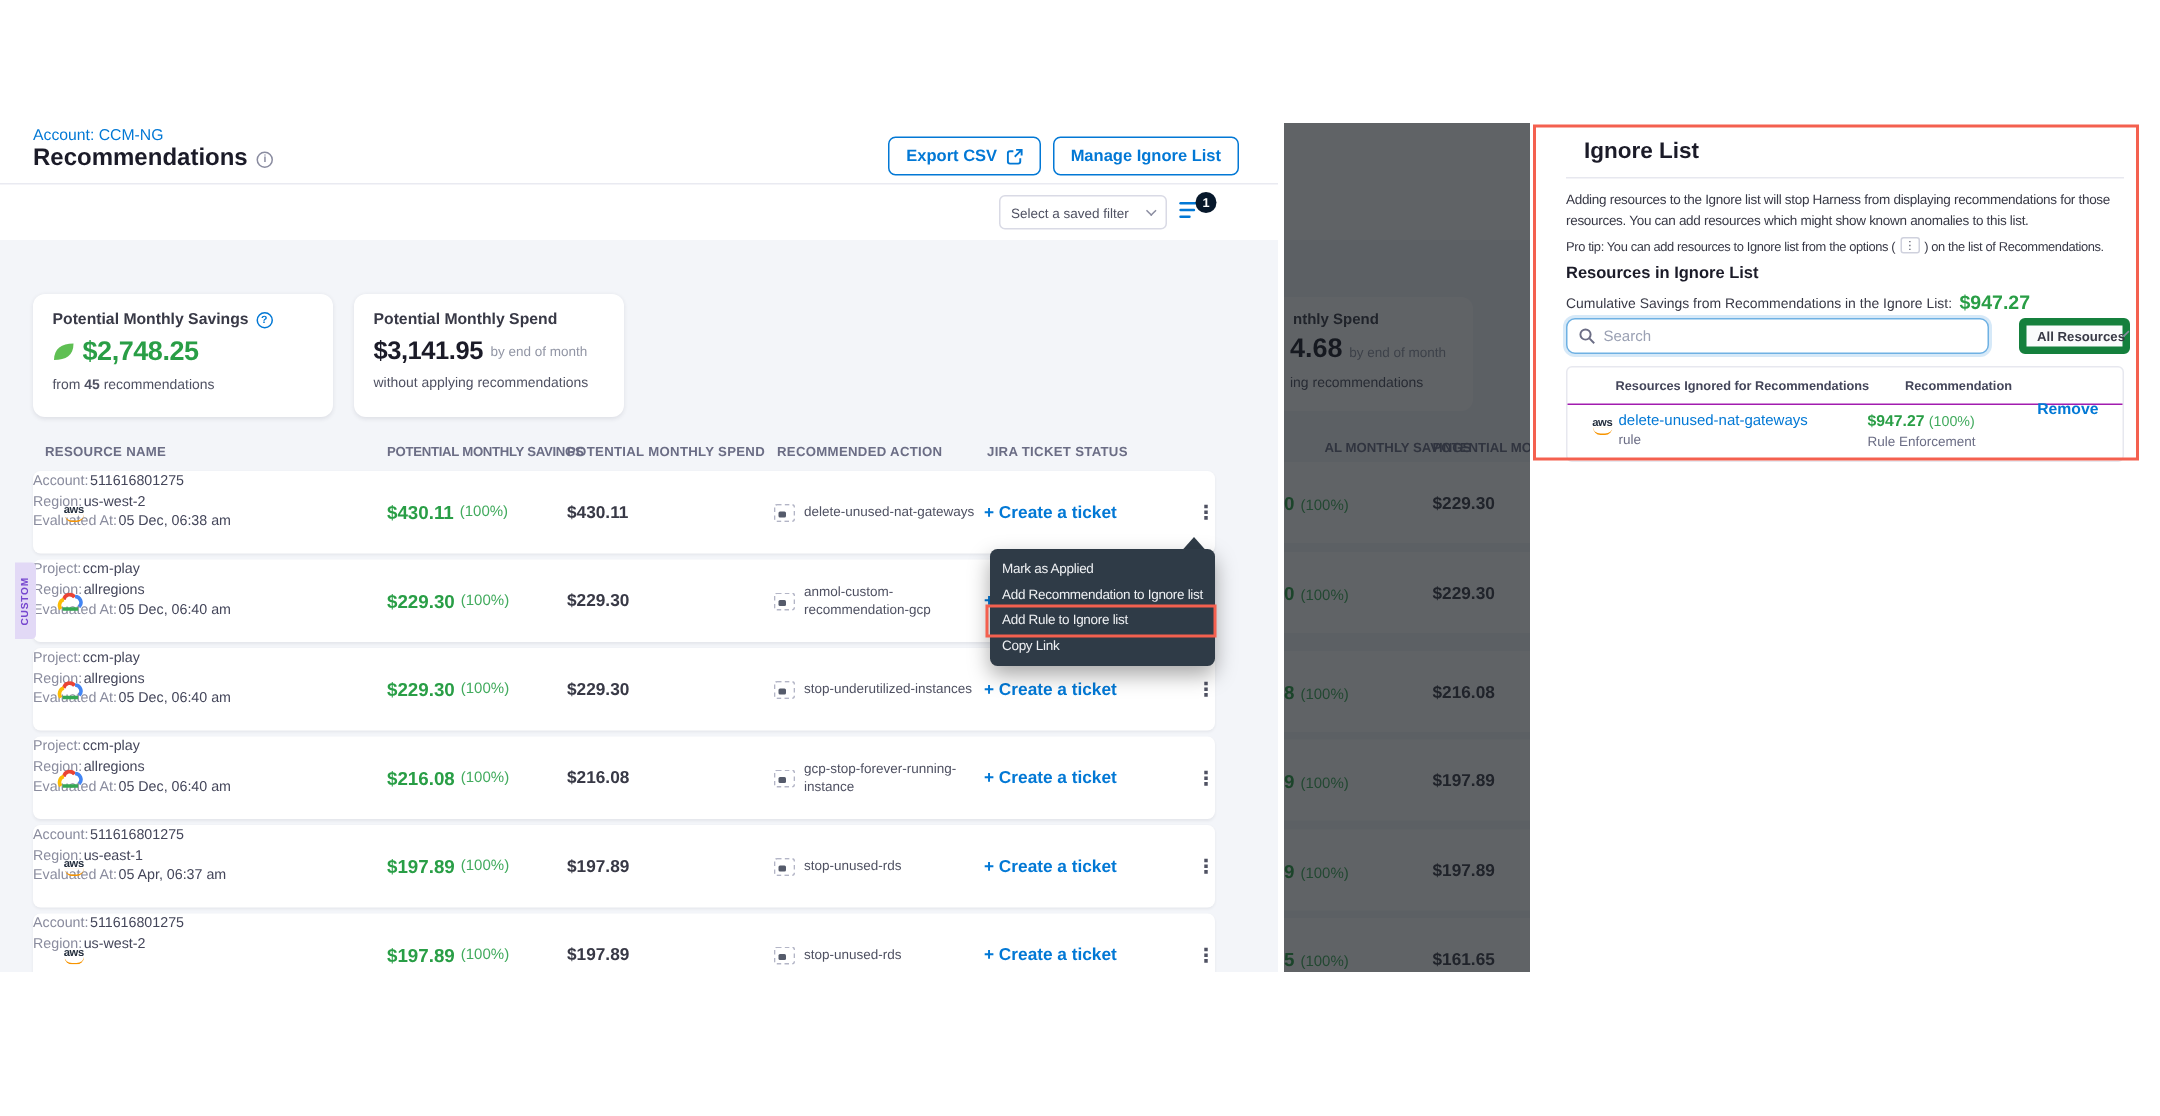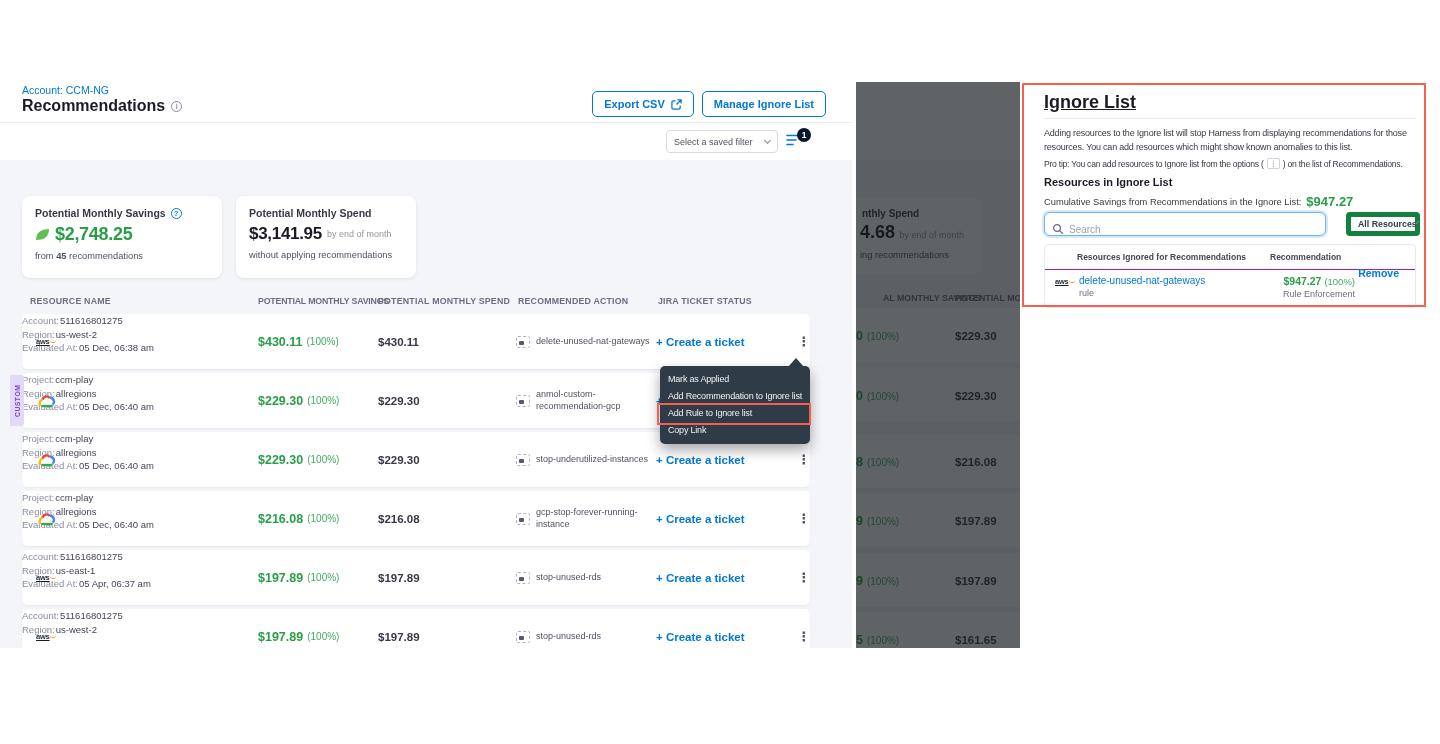--- a/index.html
+++ b/index.html
@@ -91,53 +91,53 @@
   .dim-h { position:absolute; font-size:8.8px; font-weight:bold; color:#6b6d85; white-space:nowrap; }
   .dim-row { position:absolute; left:-10px; width:300px; height:54px; background:#fff; border-radius:5px; }
   .dim-sav { position:absolute; left:10px; top:21px; display:flex; gap:4px; align-items:baseline; }
   .dim-sav .n { font-size:12.5px; font-weight:bold; color:#299e46; }
   .dim-sav .p { font-size:10px; color:#42ab5e; }
   .dim-spend { position:absolute; left:109px; top:22px; font-size:11.5px; font-weight:bold; color:#383946; }
   .dim-overlay { position:absolute; inset:0; background:rgba(21,25,30,.68); z-index:5; }
 
   
   .drawer { left:1020px; top:82px; width:420px; height:566px; background:#fff; }
-  .drawer-title { position:absolute; left:24px; top:10px; font-size:18px; font-weight:bold; color:#1b1b28;text-decoration:underline; }
+  .drawer-title { position:absolute; left:36px; top:10px; font-size:15px; font-weight:bold; color:#1b1b28; }
   .drawer-divider { position:absolute; left:24px; top:36px; width:372px; height:1px; background:#e7e8ef; }
   .drawer-desc { position:absolute; left:24px; top:44px; width:392px; font-size:9px; letter-spacing:-0.2px; line-height:14px; color:#383946; }
   .drawer-tip { position:absolute; left:24px; top:76px; font-size:8.6px; letter-spacing:-0.25px; color:#383946; white-space:nowrap; display:flex; align-items:center; }
   .tip-kebab { border:1px solid #cfd1dd; border-radius:2px; font-size:7.5px; padding:0 2px; margin:0 3px; color:#4f5162; line-height:9px; }
   .drawer-subhead { position:absolute; left:24px; top:94px; font-size:11px; font-weight:bold; color:#1b1b28; }
   .drawer-cum { position:absolute; left:24px; top:112px; font-size:9.3px; color:#383946; display:flex; align-items:center; gap:5px; white-space:nowrap; }
   .cum-value { font-size:13px; font-weight:bold; color:#299e46; }
   .search-box {
     position:absolute; left:24px; top:130px; width:282px; height:24px; background:#fff;
     border:1px solid #6fb1e3; border-radius:6px; box-shadow:0 0 0 2px rgba(2,120,213,.16);
-    display:flex; align-items:flex-end; padding:0 7px; gap:5px;
+    display:flex; align-items:center; padding:0 7px; gap:5px;
   }
   .search-box input { border:none; outline:none; flex:1; font-size:10px; font-family:inherit; color:#383946; background:transparent; }
   .search-box input::placeholder { color:#9aa0b3; }
   .res-select {
     position:absolute; left:326px; top:130px; width:74px; height:24px; background:#fafbfc;
     border:5px solid #15803d; border-radius:4px; display:flex; align-items:center;
     justify-content:space-between; padding:0 7px; font-size:8.8px; font-weight:bold; color:#383946; cursor:pointer; white-space:nowrap;
   }
   .ig-table { position:absolute; left:24px; top:162px; width:372px; height:64px; border:1px solid #e7e8ef; border-radius:4px; background:#fff; }
   .ig-thead { position:absolute; top:0; left:0; right:0; height:25px; border-bottom:1px solid #a21caf; }
   .ig-th { position:absolute; top:7px; font-size:8.5px; font-weight:bold; color:#44465a; white-space:nowrap; }
   .ig-name { font-size:10px; color:#0278d5; cursor:pointer; white-space:nowrap; }
   .ig-type { font-size:9px; color:#6b6d85; margin-top:2px; }
   .ig-sav-line { font-size:10.5px; font-weight:bold; color:#299e46; white-space:nowrap; }
   .ig-sav-line .p { font-size:9.5px; font-weight:normal; color:#42ab5e; }
   .ig-src { font-size:9px; color:#6b6d85; margin-top:2px; }
   .ig-remove { position:absolute; right:16px; top:22px; font-size:10.5px; font-weight:bold; color:#0278d5; cursor:pointer; }
   .annotation { border:2px solid #f4604f; z-index:70; pointer-events:none; }
 
   
-  .aws-icon { display:flex; flex-direction:row; align-items:flex-start; width:20px;text-decoration:underline; }
+  .aws-icon { display:flex; flex-direction:column; align-items:flex-end; width:20px; }
   .aws-word { font-size:7.5px; font-weight:bold; color:#252f3e; line-height:7px; letter-spacing:-0.2px; }
   .aws-smile { width:13px; height:5px; border-bottom:1.6px solid #f79400; border-radius:0 0 7px 7px; }
   .leaf-icon svg { display:block; }
 </style>
 </head>
 <body>
 
 <div class="abs breadcrumb">Account: CCM-NG</div>
 
 <div class="abs page-title-row">
@@ -522,21 +522,21 @@
     <div class="abs" style="left:10px; top:33px;">
         <span class="aws-icon">
           <span class="aws-word">aws</span>
           <span class="aws-smile"></span>
         </span>
       </div>
     <div class="abs" style="left:34px; top:30px;">
       <div class="ig-name">delete-unused-nat-gateways</div>
       <div class="ig-type">rule</div>
     </div>
-    <div class="abs" style="left:200px; top:30px; width:110px; text-align:right;">
+    <div class="abs" style="left:200px; top:30px; width:110px; text-align:left;">
       <div class="ig-sav-line"><span>$947.27</span> <span class="p">(100%)</span></div>
       <div class="ig-src">Rule Enforcement</div>
     </div>
     <div class="ig-remove">Remove</div>
   </div>
 </div>
 
 <div class="abs annotation" style="left:1022px; top:83px; width:404px; height:224px;"></div>
 
 </body></html>

